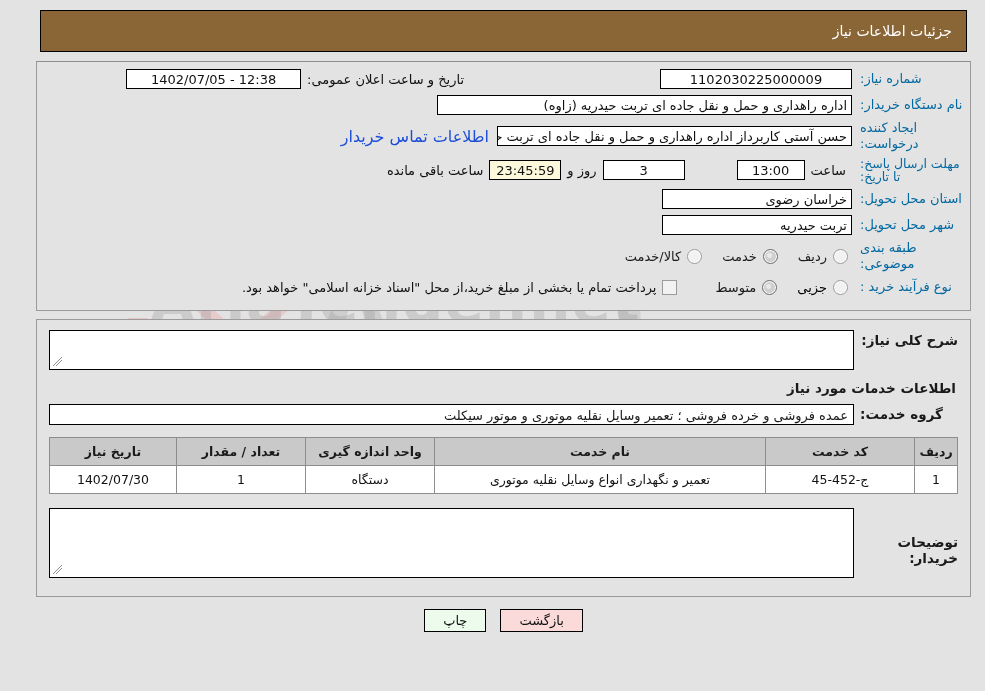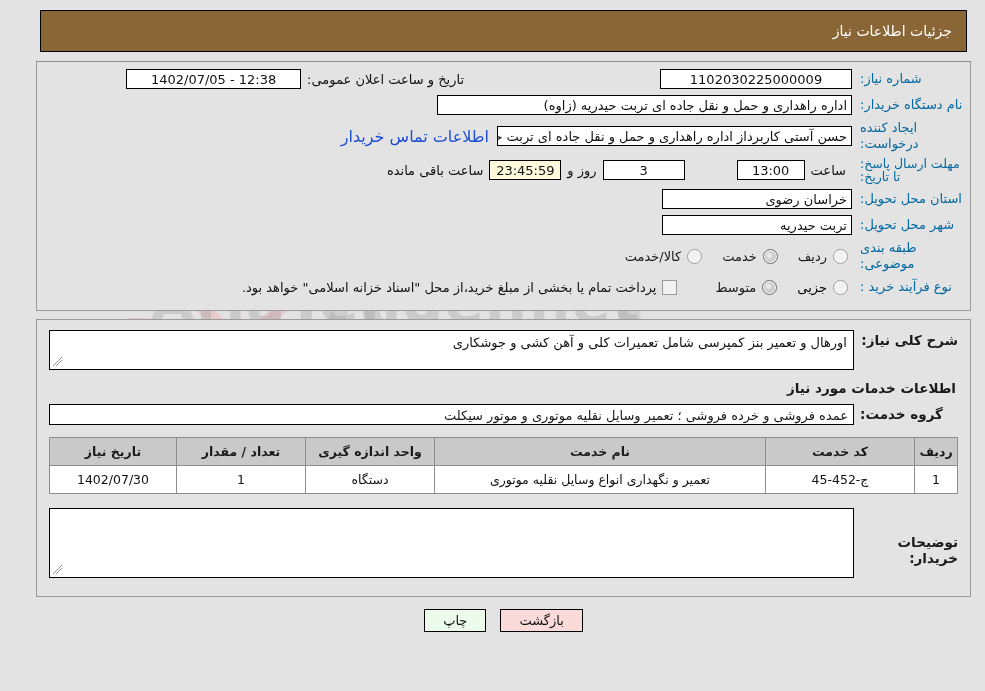--- a/index.html
+++ b/index.html
@@ -406,21 +406,20 @@
       <span class="inline-text">پرداخت تمام یا بخشی از مبلغ خرید،از محل "اسناد خزانه اسلامی" خواهد بود.</span>
     </div>
 
   </div>
 
   <div class="panel2">
 
     <div class="desc-row">
       <span class="bold-lbl">شرح کلی نیاز:</span>
       <div class="ta">
-        <span>اورهال و تعمیر بنز کمپرسی شامل تعمیرات کلی و آهن کشی و جوشکاری</span>
         <svg class="grip" viewBox="0 0 10 10">
           <line x1="0" y1="9" x2="9" y2="0" stroke="#555" stroke-width="1"></line>
           <line x1="3" y1="9" x2="9" y2="3" stroke="#555" stroke-width="1"></line>
         </svg>
       </div>
     </div>
 
     <div class="section-title">اطلاعات خدمات مورد نیاز</div>
 
     <div class="group-row">

